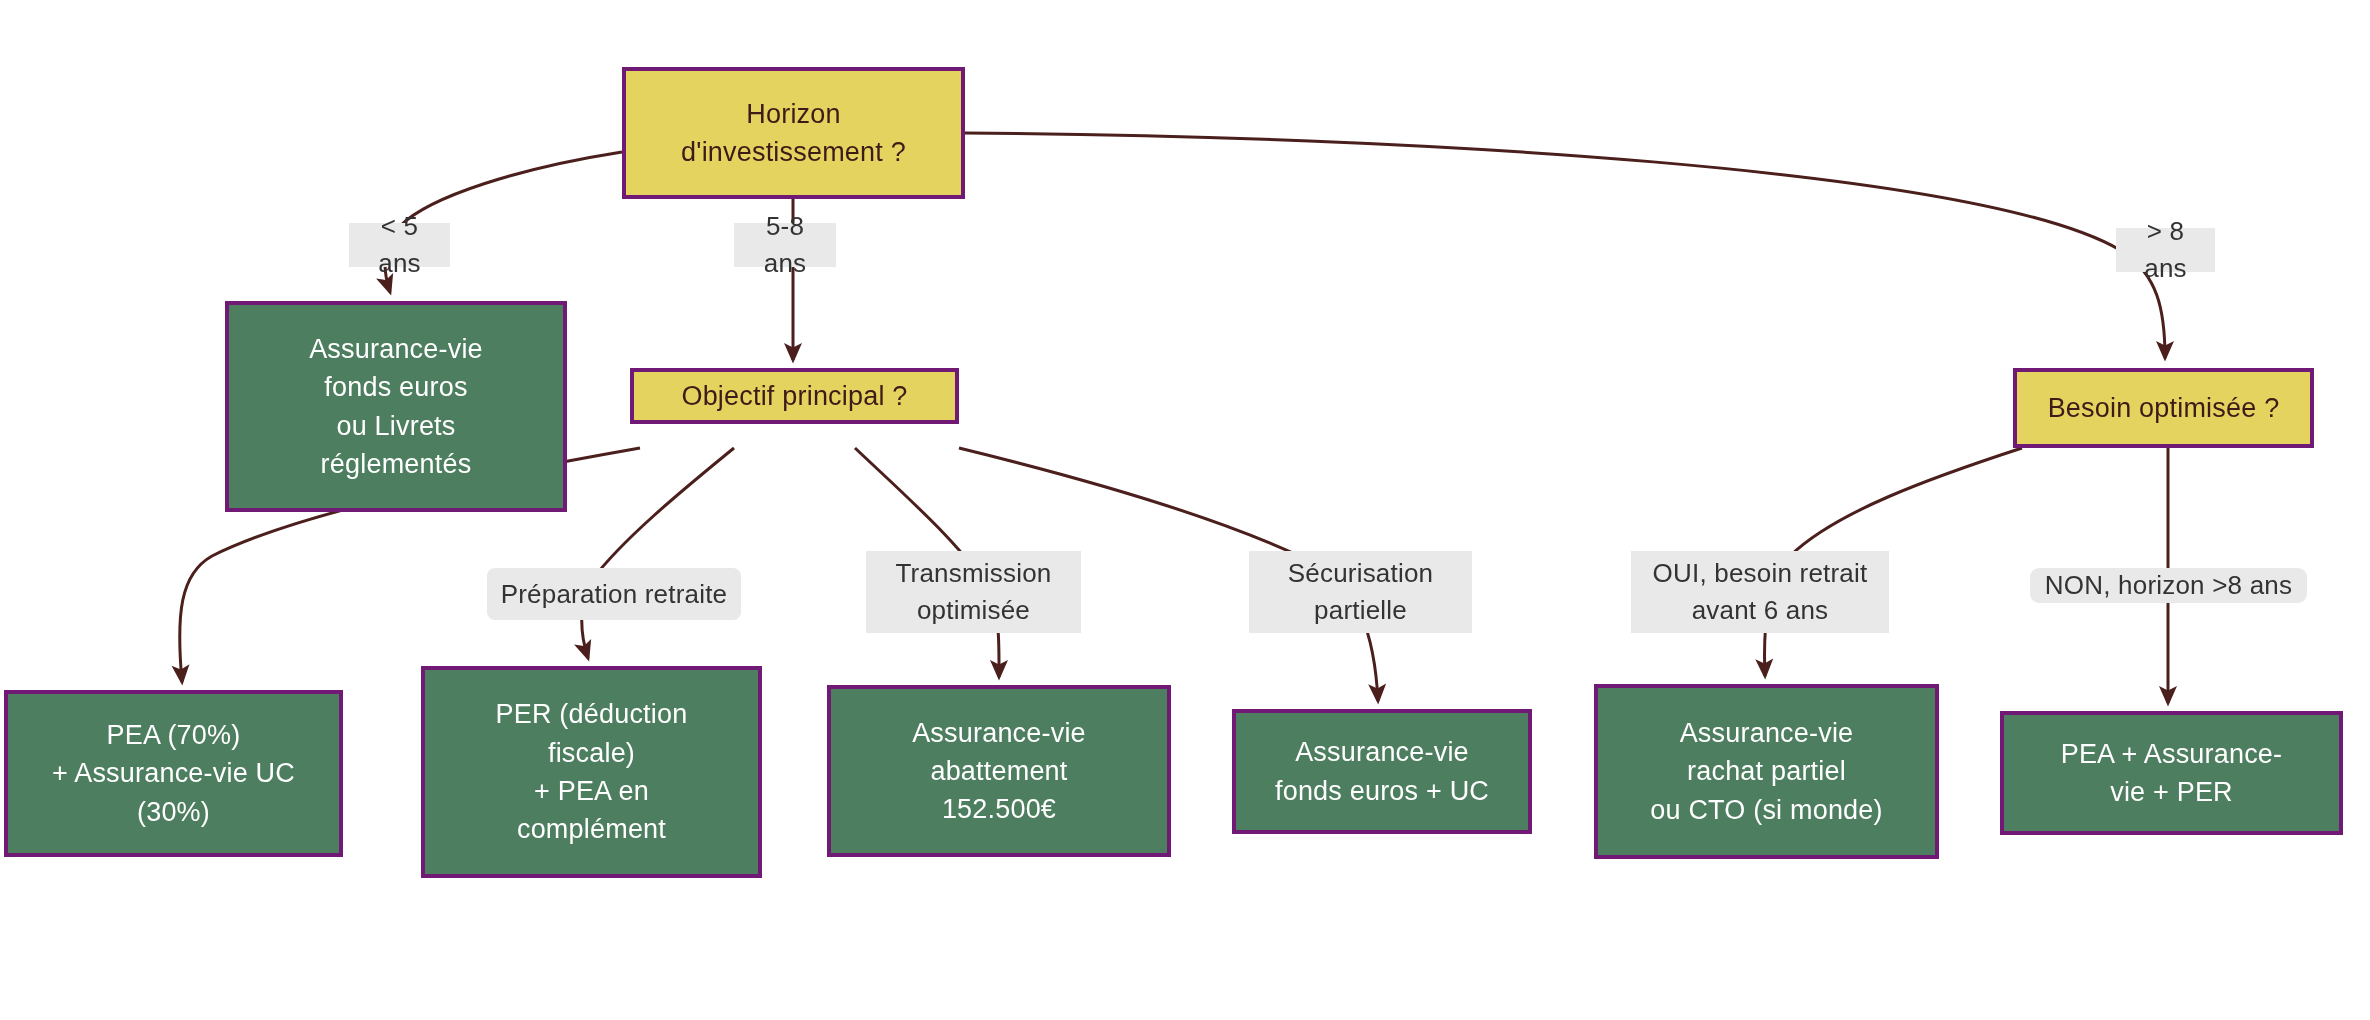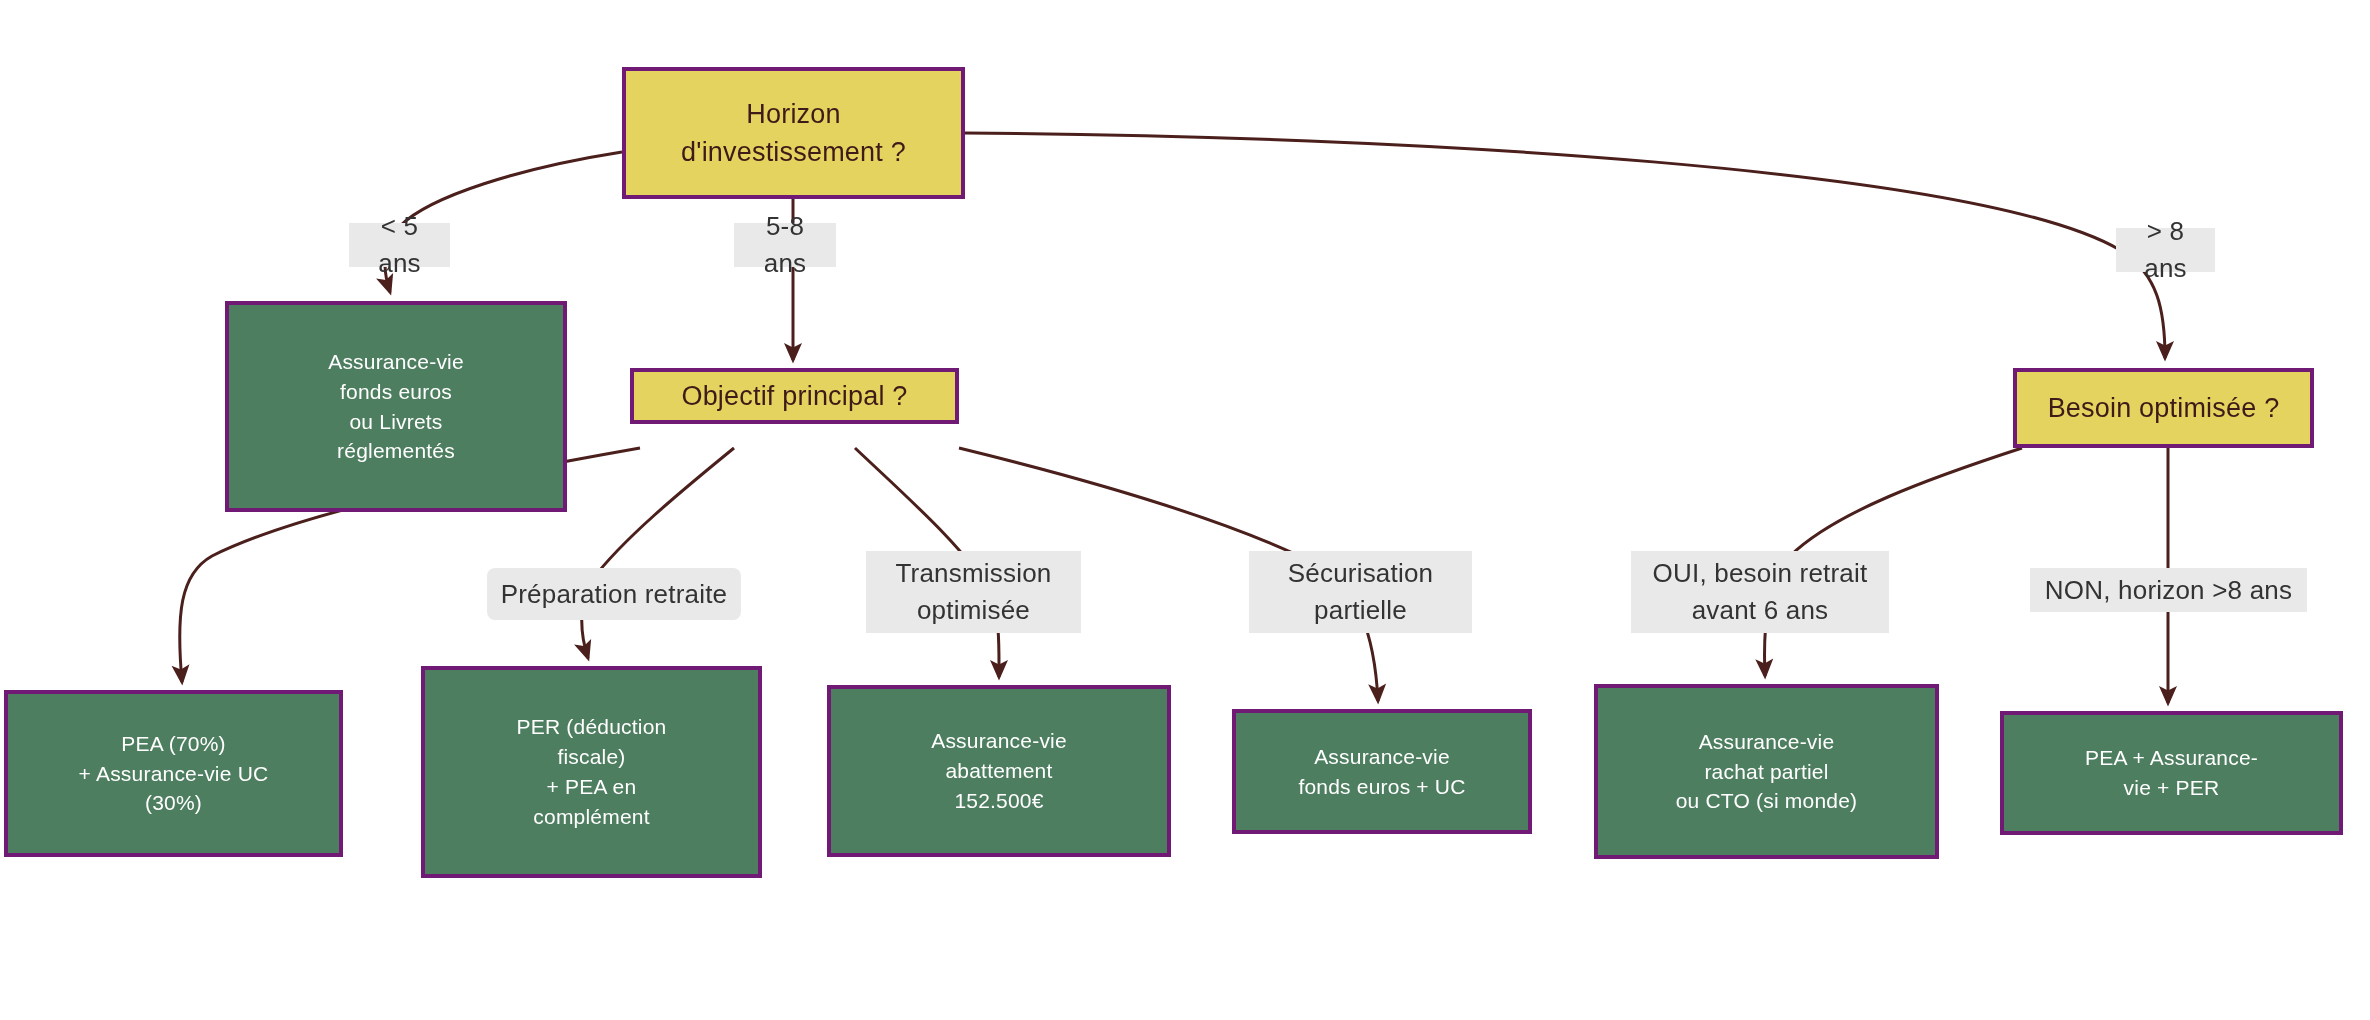--- a/index.html
+++ b/index.html
@@ -38,21 +38,21 @@
     letter-spacing: 0.2px;
   }
   .node.decision {
     background: #e4d45f;
     color: #3c1b18;
     font-size: 27px;
   }
   .node.outcome {
     background: #4e7e60;
     color: #ffffff;
-    font-size: 21px;
+    font-size: 27px;
   }
   .edge-label {
     position: absolute;
     box-sizing: border-box;
     background: #e9e9e9;
     color: #333333;
     font-size: 26px;
     line-height: 1.42;
     text-align: center;
     white-space: pre-line;
@@ -140,15 +140,15 @@
 
   <div class="edge-label" style="left:866px; top:551px; width:215px; height:82px;">Transmission
 optimisée</div>
 
   <div class="edge-label" style="left:1249px; top:551px; width:223px; height:82px;">Sécurisation
 partielle</div>
 
   <div class="edge-label" style="left:1631px; top:551px; width:258px; height:82px;">OUI, besoin retrait
 avant 6 ans</div>
 
-  <div class="edge-label" style="left:2030px; top:568px; width:277px; height:44px;">NON, horizon &gt;8 ans</div>
+  <div class="edge-label" style="left:2030px; top:568px; width:277px; height:35px;border-radius:9px;">NON, horizon &gt;8 ans</div>
 
 </div>
 
 </body></html>

